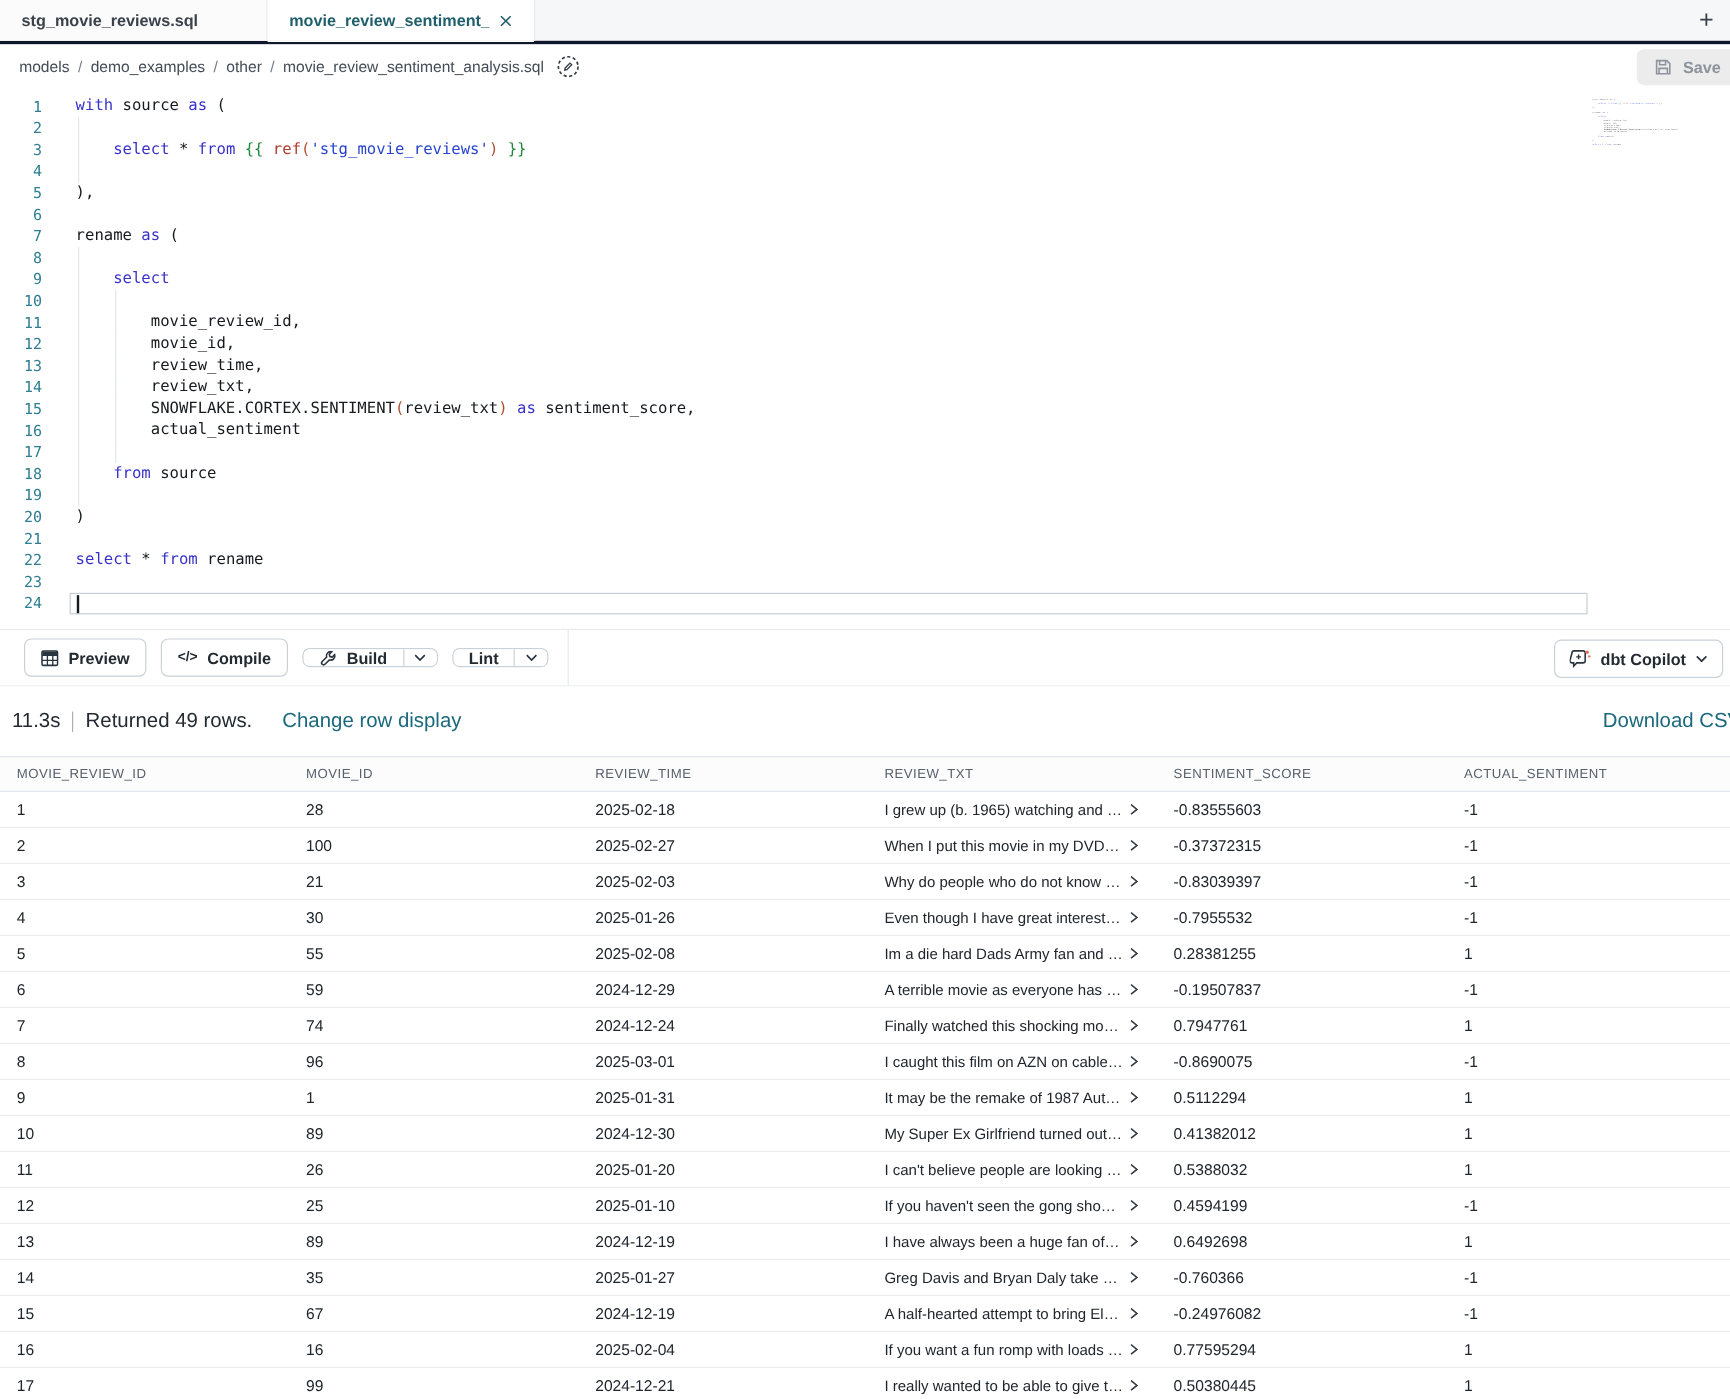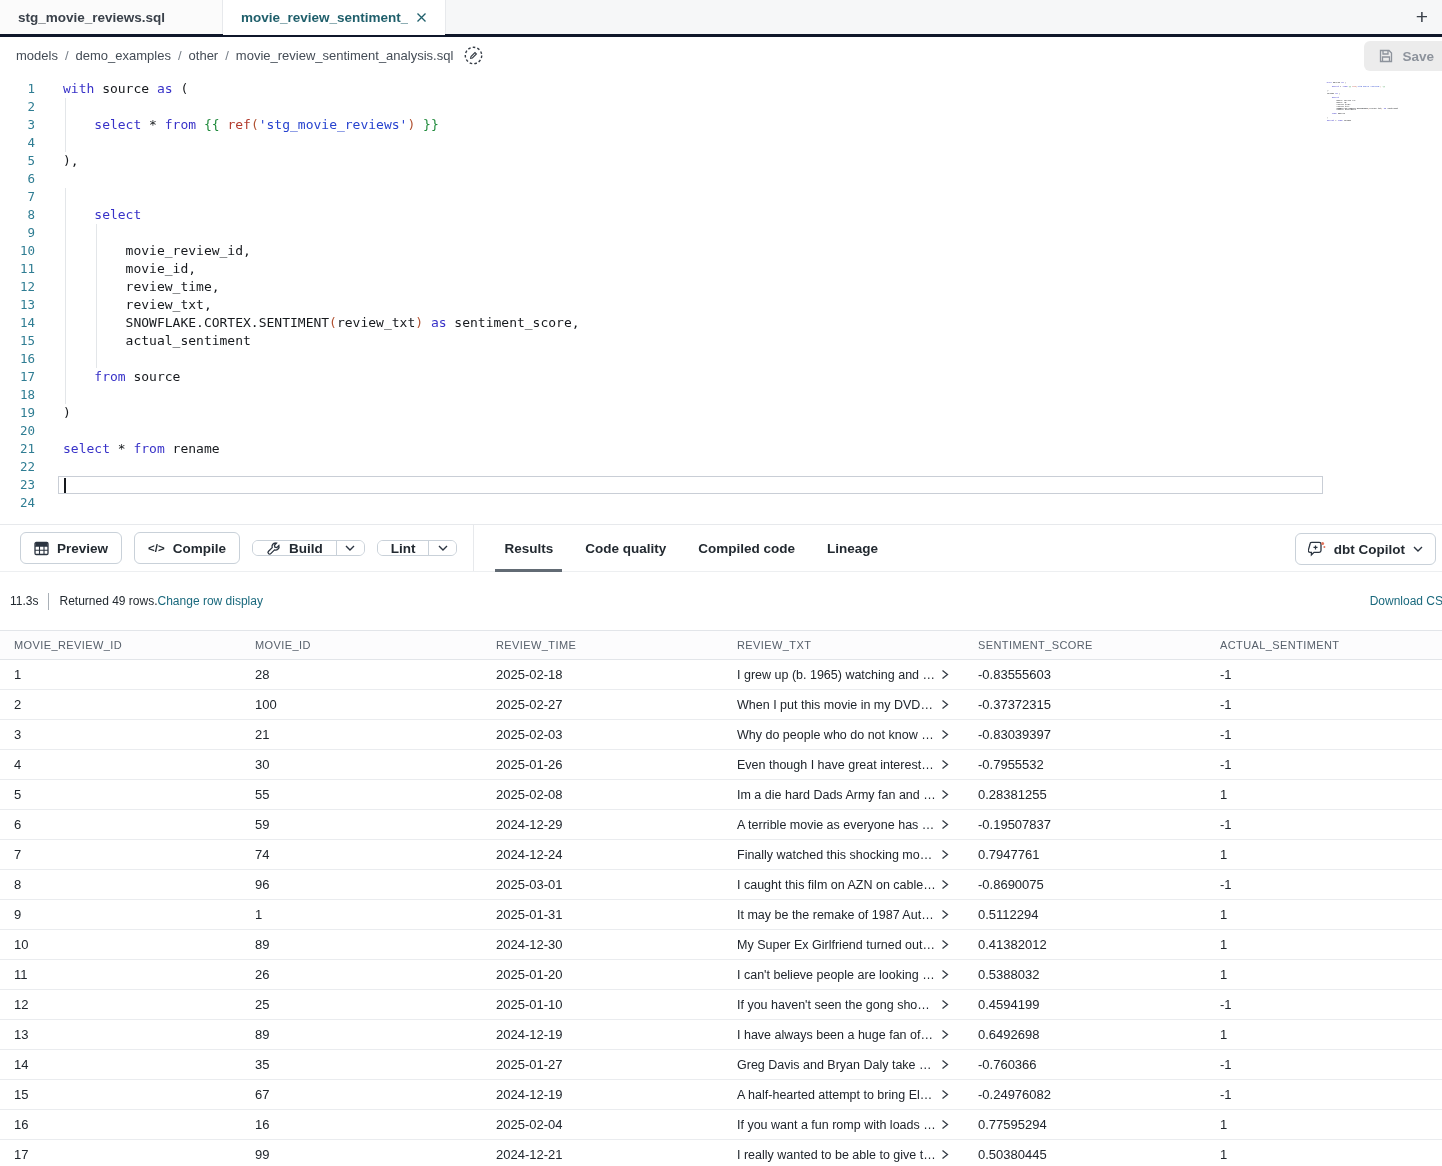--- a/index.html
+++ b/index.html
@@ -58,24 +58,24 @@
                  border:none; border-left:1px solid #c9d1d9; cursor:pointer; }
   .tb-divider { width:1px; align-self:stretch; background:#e7e9ec; margin-left:4px; }
   .rtabs { display:flex; margin-left:14px; height:48px; }
   .rtab { position:relative; padding:0 16px; display:flex; align-items:center;
           font-size:13.5px; font-weight:600; color:#232a31; cursor:pointer; }
   .rtab.active::after { content:''; position:absolute; left:7px; right:7px; bottom:0; height:3px; background:#626b74; }
   .copilot { position:absolute; right:6px; top:8px; height:32px; display:flex; align-items:center; gap:8px;
              border:1px solid #c9d1d9; border-radius:6px; background:#fff; padding:0 12px;
              font-family:inherit; font-size:13.5px; font-weight:600; color:#232a31; cursor:pointer; }
   
-  .resultsbar { height:58px; display:flex; align-items:center; padding-left:10px; font-size:12px; position:relative; }
+  .resultsbar { height:58px; display:flex; align-items:center; padding-left:10px; font-size:17px; position:relative; }
   .vbar { width:1px; height:17px; background:#a9b0b7; margin:0 10px; }
   .link { color:#1a697d; cursor:pointer; }
-  .link.change { }
+  .link.change { margin-left:25px; }
   .link.download { position:absolute; right:-9px; }
   
   .tbl { width:1442px; }
   .thead, .trow { display:grid; grid-template-columns:241px 241px 241px 241px 242px 1fr; align-items:center; }
   .thead { height:30px; border-top:1px solid #e2e5e9; border-bottom:1px solid #e2e5e9; background:#fcfcfd; }
   .th { padding-left:14px; font-size:11px; font-weight:400; color:#57606b; letter-spacing:.4px; white-space:nowrap; }
   .trow { height:30px; border-bottom:1px solid #eaecef; font-size:13px; color:#20262d; background:#fff; }
   .td { padding-left:14px; white-space:nowrap; overflow:hidden; }
   .td-txt { display:flex; align-items:center; justify-content:space-between; padding-right:15px; }
   .td-txt .txt { flex:1; overflow:hidden; white-space:nowrap; text-overflow:ellipsis; font-size:12.5px; }
@@ -157,20 +157,21 @@
       <div class="ln">23</div>
       <div class="ln">24</div>
     </div>
   <div class="code" id="code-lines">
       <div class="code-line"><span class="tk-kw">with</span><span class="tk-pl"> source </span><span class="tk-kw">as</span><span class="tk-pl"> (</span></div>
       <div class="code-line"><span class="guide" style="left: calc(0ch + 7px);"></span></div>
       <div class="code-line"><span class="guide" style="left: calc(0ch + 7px);"></span><span class="tk-pl">    </span><span class="tk-kw">select</span><span class="tk-pl"> * </span><span class="tk-kw">from</span><span class="tk-pl"> </span><span class="tk-jj">{{</span><span class="tk-pl"> </span><span class="tk-fn">ref</span><span class="tk-pr">(</span><span class="tk-st">'stg_movie_reviews'</span><span class="tk-pr">)</span><span class="tk-pl"> </span><span class="tk-jj">}}</span></div>
       <div class="code-line"><span class="guide" style="left: calc(0ch + 7px);"></span></div>
       <div class="code-line"><span class="tk-pl">),</span></div>
       <div class="code-line"></div>
+      <div class="code-line"><span class="tk-pl">rename </span><span class="tk-kw">as</span><span class="tk-pl"> (</span></div>
       <div class="code-line"><span class="guide" style="left: calc(0ch + 7px);"></span></div>
       <div class="code-line"><span class="guide" style="left: calc(0ch + 7px);"></span><span class="tk-pl">    </span><span class="tk-kw">select</span></div>
       <div class="code-line"><span class="guide" style="left: calc(0ch + 7px);"></span><span class="guide" style="left: calc(4ch + 7px);"></span></div>
       <div class="code-line"><span class="guide" style="left: calc(0ch + 7px);"></span><span class="guide" style="left: calc(4ch + 7px);"></span><span class="tk-pl">        movie_review_id,</span></div>
       <div class="code-line"><span class="guide" style="left: calc(0ch + 7px);"></span><span class="guide" style="left: calc(4ch + 7px);"></span><span class="tk-pl">        movie_id,</span></div>
       <div class="code-line"><span class="guide" style="left: calc(0ch + 7px);"></span><span class="guide" style="left: calc(4ch + 7px);"></span><span class="tk-pl">        review_time,</span></div>
       <div class="code-line"><span class="guide" style="left: calc(0ch + 7px);"></span><span class="guide" style="left: calc(4ch + 7px);"></span><span class="tk-pl">        review_txt,</span></div>
       <div class="code-line"><span class="guide" style="left: calc(0ch + 7px);"></span><span class="guide" style="left: calc(4ch + 7px);"></span><span class="tk-pl">        SNOWFLAKE.CORTEX.SENTIMENT</span><span class="tk-pr">(</span><span class="tk-pl">review_txt</span><span class="tk-pr">)</span><span class="tk-pl"> </span><span class="tk-kw">as</span><span class="tk-pl"> sentiment_score,</span></div>
       <div class="code-line"><span class="guide" style="left: calc(0ch + 7px);"></span><span class="guide" style="left: calc(4ch + 7px);"></span><span class="tk-pl">        actual_sentiment</span></div>
       <div class="code-line"><span class="guide" style="left: calc(0ch + 7px);"></span><span class="guide" style="left: calc(4ch + 7px);"></span></div>
@@ -246,26 +247,20 @@
     <button class="main">
       <span>Lint</span>
     </button>
     <button class="chev">
       <svg width="10" height="6" viewBox="0 0 10 6">
           <path d="M1 1 L5 5 L9 1" fill="none" stroke="#2b3440" stroke-width="1.4"></path>
         </svg>
     </button>
   </div>
   <div class="tb-divider"></div>
-  <div class="rtabs" id="rtabs">
-      <div class="rtab active">Results</div>
-      <div class="rtab">Code quality</div>
-      <div class="rtab">Compiled code</div>
-      <div class="rtab">Lineage</div>
-    </div>
   <button class="copilot">
     <span>
       <svg width="18" height="17" viewBox="0 0 18 17" fill="none">
         <path d="M2 3.2 a1.8 1.8 0 0 1 1.8-1.8 h7.4 a1.8 1.8 0 0 1 1.8 1.8 v6.4 a1.8 1.8 0 0 1-1.8 1.8 h-5.2 l-2.6 2.6 v-2.6 h-1.4 a1.8 1.8 0 0 1-1.8-1.8 z" stroke="#2b3440" stroke-width="1.3"></path>
         <path d="M7.5 4.4 v4 M5.5 6.4 h4" stroke="#2b3440" stroke-width="1.2"></path>
         <circle cx="14.6" cy="2.6" r="1.5" fill="#e0755f"></circle>
         <circle cx="16.4" cy="6" r="1" fill="#e0755f"></circle>
       </svg>
     </span>
     <span>dbt Copilot</span>

